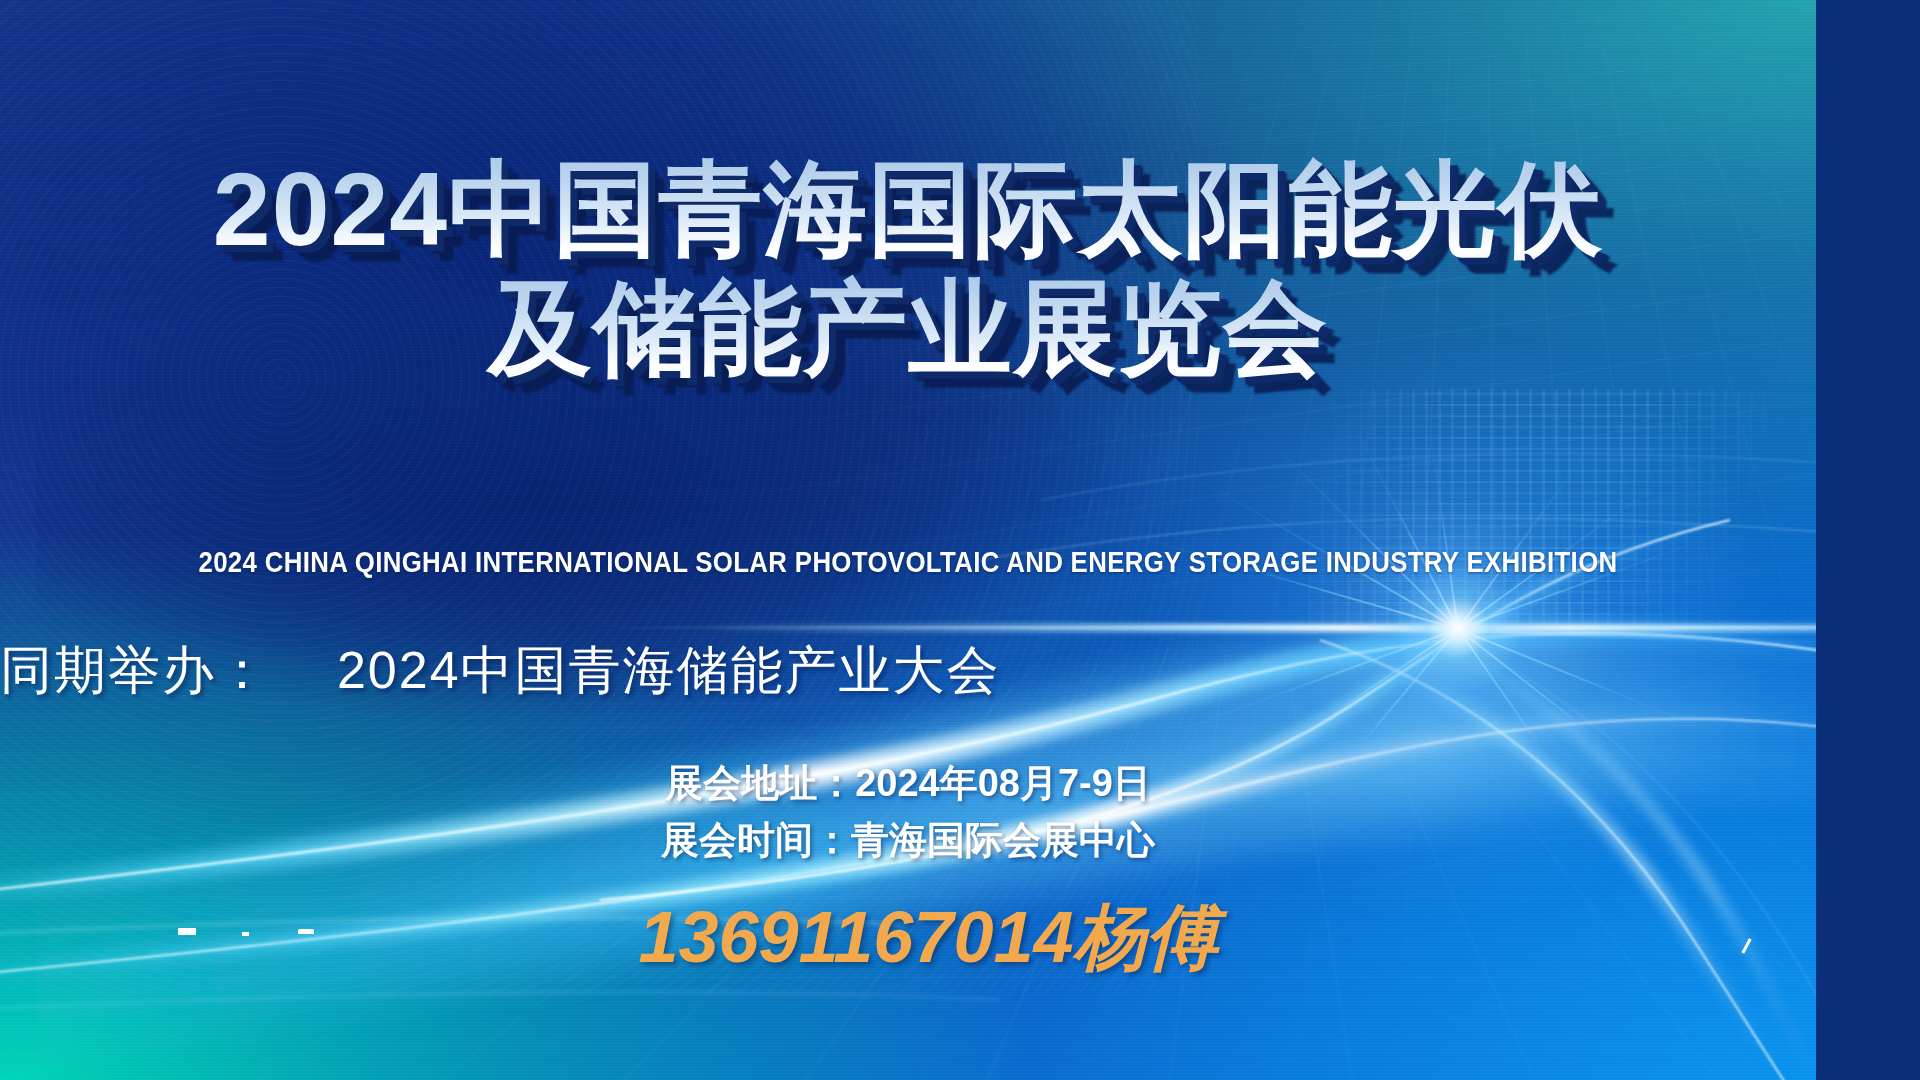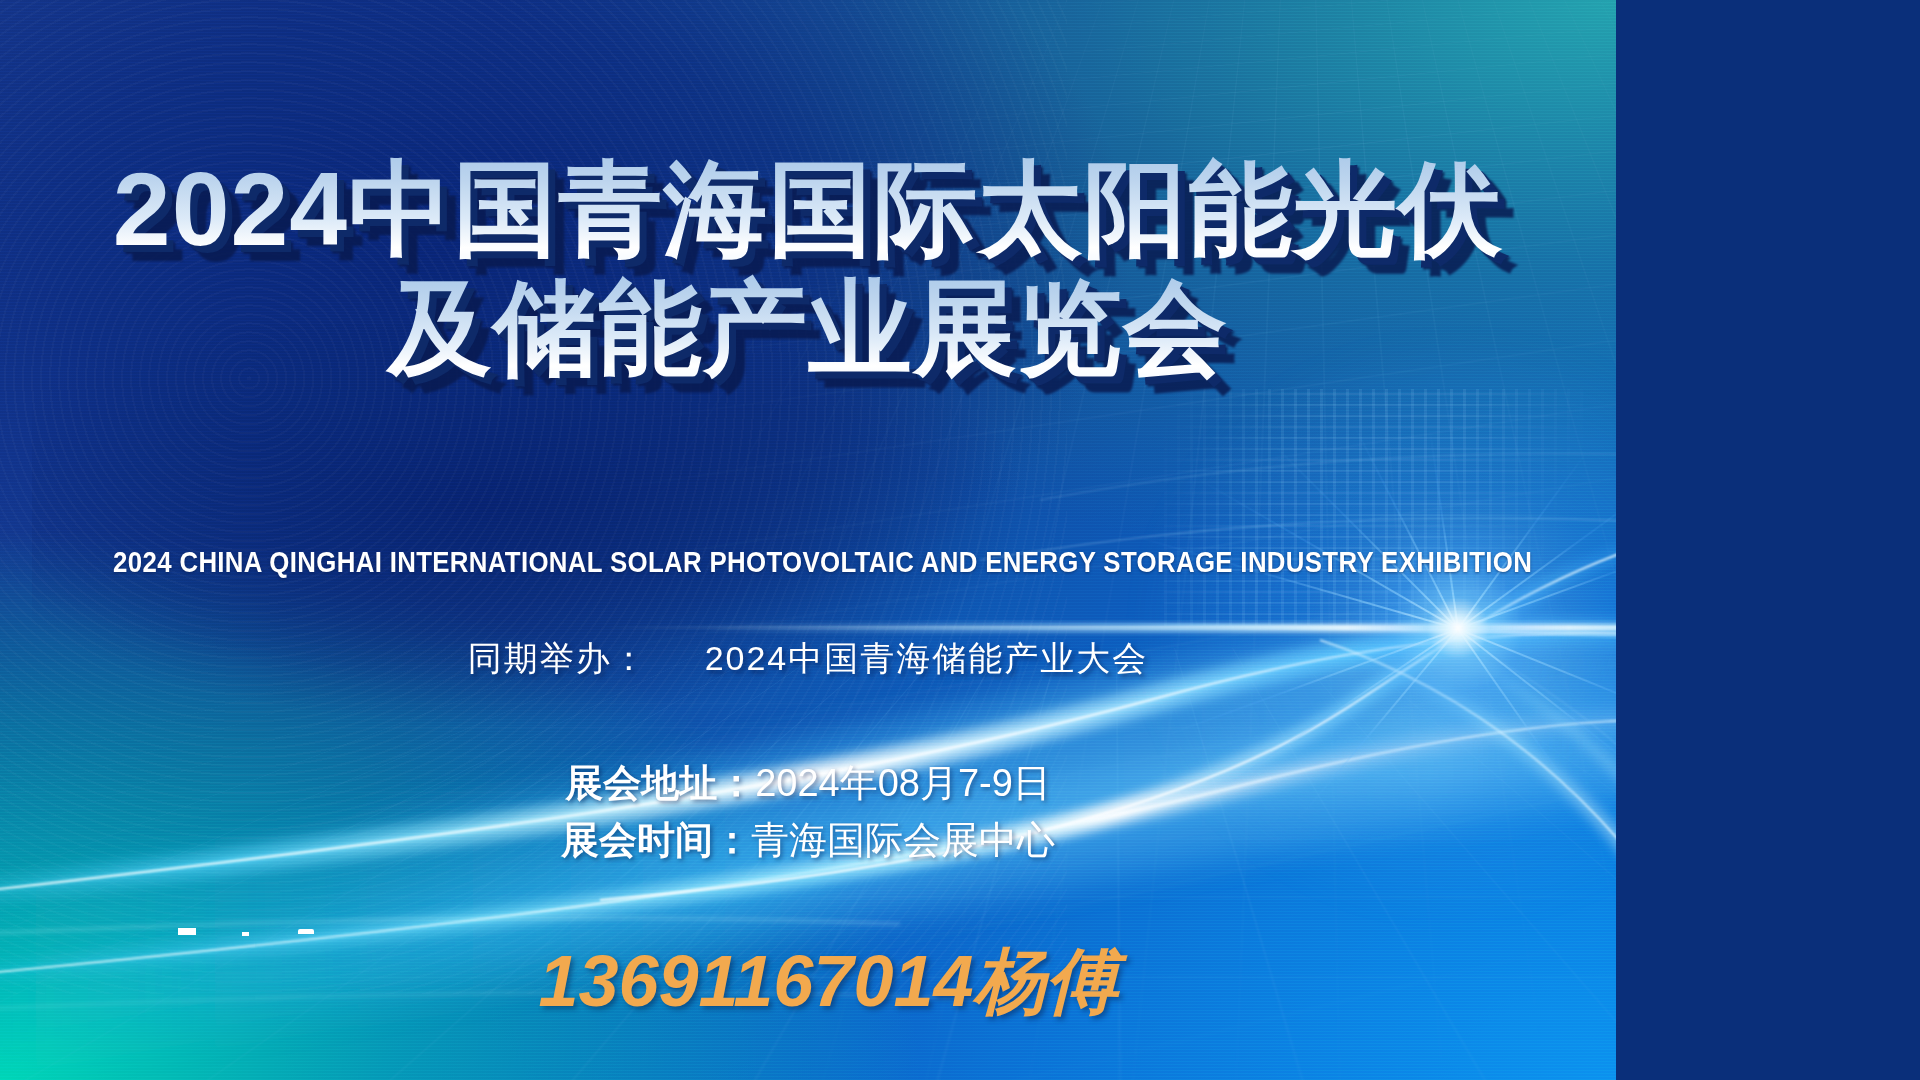--- a/index.html
+++ b/index.html
@@ -6,21 +6,21 @@
   html, body {
     width:1920px; height:1080px;
     overflow:hidden;
     background:#0a2f7a;
     font-family:"Liberation Sans","DejaVu Sans",sans-serif;
   }
 
   
   #banner {
     position:relative;
-    width:1616px; height:1080px;
+    width:1816px; height:1080px;
     overflow:hidden;
     isolation:isolate;
     padding-left:37px;
   }
 
   
   .bg-base {
     position:absolute; inset:0;
     background:
       radial-gradient(120% 95% at 100% 0%,   rgba(38,170,178,0.95) 0%, rgba(30,140,170,0.55) 28%, rgba(20,80,160,0.0) 58%),
@@ -165,48 +165,48 @@
     font-size:30px;
     letter-spacing:.4px;
     color:#ffffff;
     white-space:nowrap;
     transform:scaleX(.86);
     text-shadow:0 1px 3px rgba(4,24,70,.55);
   }
 
   .concurrent {
     position:absolute; left:0; right:0; top:636px;
-    text-align:center;
+    text-align:left;
     font-family:"Liberation Sans","DejaVu Sans",sans-serif;
     font-weight:400;
-    font-size:34px;
+    font-size:52px;
     letter-spacing:2px;
     color:#ffffff;
     white-space:nowrap;
     text-shadow:3px 3px 4px rgba(6,28,82,.55);
   }
   .concurrent .gap { display:inline-block; width:34px; }
 
   .info {
     position:absolute; left:0; right:0; top:755px;
     text-align:center;
   }
   .info-row {
     font-family:"Liberation Sans","DejaVu Sans",sans-serif;
     font-size:38px;
     line-height:1.5;
     color:#ffffff;
     white-space:nowrap;
     text-shadow:2px 2px 4px rgba(6,28,82,.5);
   }
   .info-row .lab { font-weight:700; }
-  .info-row .val { font-weight:400; }
+  .info-row .val { font-weight:700; }
 
   .phone {
-    position:absolute; left:0; right:0; top:934px;
+    position:absolute; left:0; right:0; top:890px;
     text-align:center;
     font-family:"Liberation Sans","DejaVu Sans",sans-serif;
     font-weight:700;
     font-style:italic;
     font-size:72px;
     letter-spacing:0px;
     color:#f2a94e;
     white-space:nowrap;
     text-shadow:3px 3px 5px rgba(4,30,80,.45);
     margin-left:40px;

